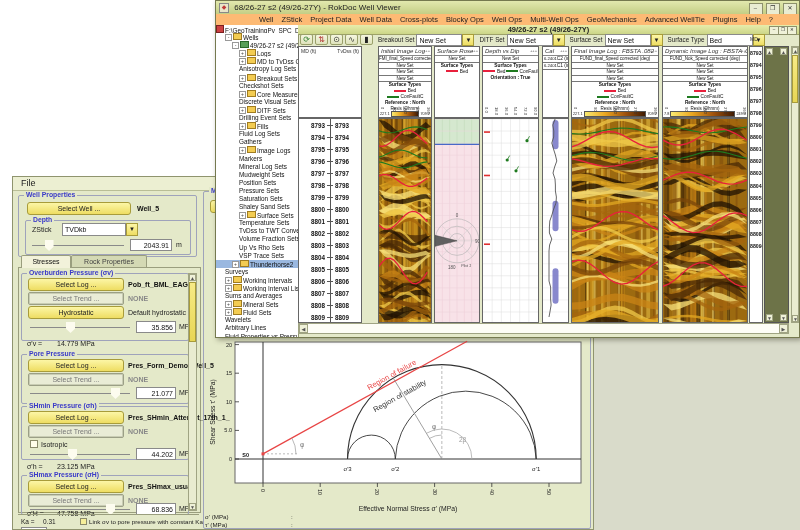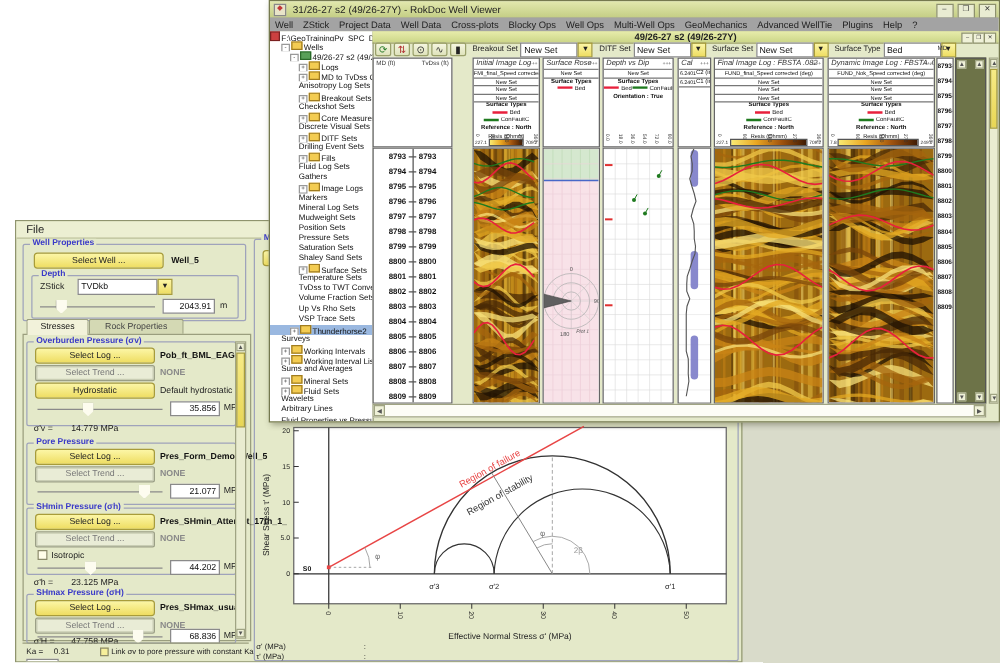--- a/index.html
+++ b/index.html
@@ -27,21 +27,21 @@
   .combo .cfield{position:absolute;left:0;top:0;right:12px;bottom:0;background:#fff;border:1px solid #8a8a8a;font-size:7px;line-height:11px;padding-left:2px;color:#111;box-sizing:border-box;white-space:nowrap;overflow:hidden;}
   .combo .cbtn{position:absolute;right:0;top:0;width:12px;bottom:0;background:linear-gradient(#fcf6a6,#eedd62);border:1px solid #a89c3a;box-sizing:border-box;font-size:6px;text-align:center;line-height:11px;color:#222;}
   .sb{position:absolute;background:#e9ecd0;border:1px solid #a0a483;box-sizing:border-box;}
   .sbthumb{position:absolute;background:linear-gradient(#f7eb86,#e8d654);border:1px solid #a89c3a;box-sizing:border-box;}
   .sbarrow{position:absolute;background:#eff1d8;border:1px solid #a0a483;box-sizing:border-box;font-size:5px;text-align:center;color:#555;line-height:7px;}
   
   #viewer-window{left:215px;top:0;width:585px;height:338px;background:#e4e9c9;border:1px solid #75794f;box-sizing:border-box;overflow:hidden;z-index:5;box-shadow:2px 2px 5px rgba(60,60,40,.45);}
   #vw-titlebar{position:absolute;left:0;top:0;right:0;height:13px;background:linear-gradient(#e2e8ae,#c4ce85);border-bottom:1px solid #9ea268;font-size:8px;line-height:13px;color:#222;}
   #vw-title-icon{display:inline-block;width:8px;height:8px;margin:0 3px 0 3px;background:#e8e4c8;border:1px solid #888;color:#c03838;font-size:6px;line-height:7px;text-align:center;vertical-align:middle;}
   .winbtn{display:inline-block;width:12px;height:10px;background:#e9ecd2;border:1px solid #8d916c;font-size:6px;line-height:9px;text-align:center;color:#333;margin-left:1px;vertical-align:middle;}
-  #vw-menubar{position:absolute;left:0;top:13px;right:0;height:11px;background:#a3a3a3;border-bottom:1px solid #b9be96;font-size:7.5px;line-height:11px;color:#222;white-space:nowrap;}
+  #vw-menubar{position:absolute;left:0;top:13px;right:0;height:11px;background:#fdba74;border-bottom:1px solid #b9be96;font-size:7.5px;line-height:11px;color:#222;white-space:nowrap;padding-left:39px;}
   #vw-menubar span{padding:0 4px;}
   #vw-tree{position:absolute;left:0;top:24px;width:82px;bottom:0;background:#fff;border-right:1px solid #8f946e;overflow:hidden;}
   .trow{position:relative;height:8.1px;line-height:8.1px;font-size:6.4px;color:#111;white-space:nowrap;overflow:hidden;}
   .trow.sel{background:#9ab8e0;}
   .texp{display:inline-block;width:5px;height:5px;border:1px solid #999;background:#fff;font-size:5px;line-height:4px;text-align:center;color:#444;margin-right:1px;vertical-align:1px;}
   .tico{display:inline-block;width:7px;height:5px;border:1px solid #a07c20;background:#f3cc52;margin-right:1px;vertical-align:0;}
   .tico.well{background:#58a058;border-color:#2a6a2a;}
   .tico.root{width:6px;height:6px;background:#cc4040;border-color:#7a2020;}
   #vw-innertitle{position:absolute;left:82px;top:24px;right:0;height:9px;background:linear-gradient(#e7ecab,#ccd688);border-bottom:1px solid #9ea268;font-size:7.5px;font-weight:bold;text-align:center;line-height:9px;color:#222;}
   .ibtn{position:absolute;top:1px;width:8px;height:7px;background:#eff1d8;border:1px solid #8d916c;font-size:4.5px;line-height:6px;text-align:center;color:#333;font-weight:normal;}
@@ -236,21 +236,21 @@
       <text x="2" y="182" font-size="6.2" fill="#222">σ' (MPa)</text>
       <text x="88" y="182" font-size="6.2" fill="#222">:</text>
       <text x="2" y="190" font-size="6.2" fill="#222">τ' (MPa)</text>
       <text x="88" y="190" font-size="6.2" fill="#222">:</text>
     </svg>
   </div>
 
   <div id="viewer-window" class="abs">
     <div id="vw-titlebar">
       <span id="vw-title-icon">◆</span>
-      <span>31/26-27 s2 (49/26-27Y) - RokDoc Well Viewer</span>
+      <span>68/26-27 s2 (49/26-27Y) - RokDoc Well Viewer</span>
       <span style="position:absolute;right:2px;top:1px;">
         <span class="winbtn">–</span>
         <span class="winbtn">❐</span>
         <span class="winbtn">✕</span>
       </span>
     </div>
     <div id="vw-menubar"><span>Well</span><span>ZStick</span><span>Project Data</span><span>Well Data</span><span>Cross-plots</span><span>Blocky Ops</span><span>Well Ops</span><span>Multi-Well Ops</span><span>GeoMechanics</span><span>Advanced WellTie</span><span>Plugins</span><span>Help</span><span>?</span></div>
     <div id="vw-tree">
         <div class="trow"><span class="tico root"></span><span>F:\GeoTrainingPv_SPC_Dataset_SG-SW.rok</span></div>
         <div class="trow" style="padding-left: 9px;"><span class="texp">-</span><span class="tico"></span><span>Wells</span></div>

